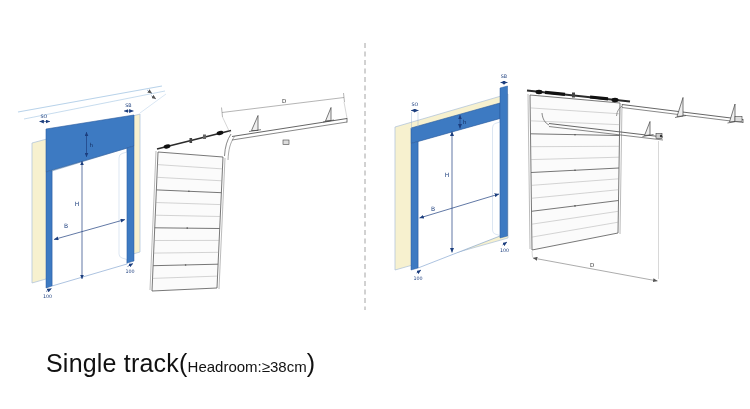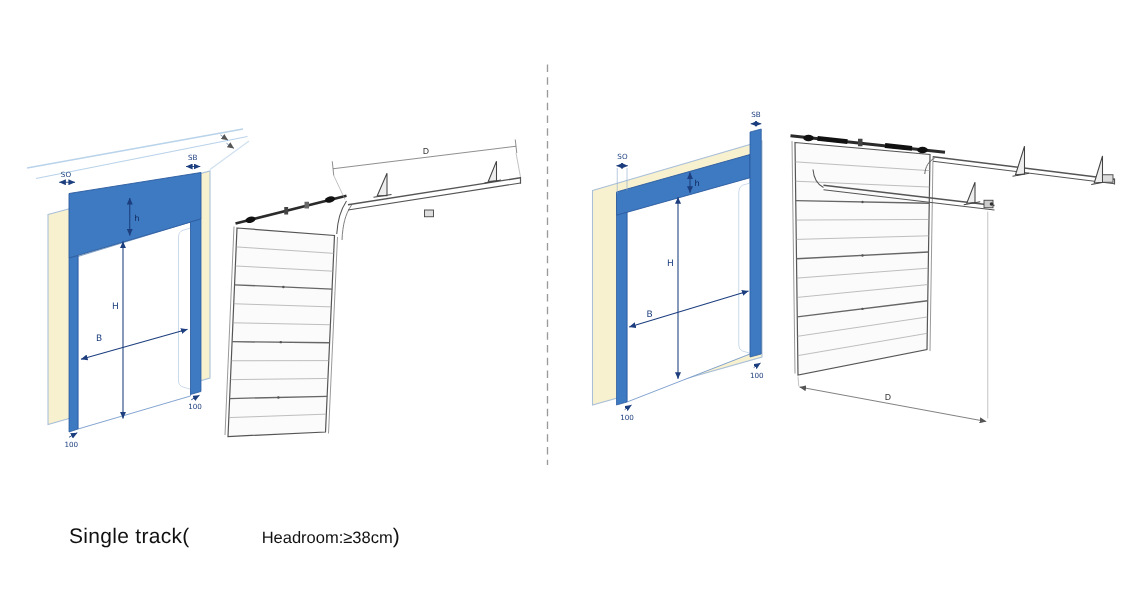--- a/index.html
+++ b/index.html
@@ -1,21 +1,21 @@
 <!DOCTYPE html>
 <html><head>
 <meta charset="utf-8">
 <style>
   html,body{margin:0;padding:0;background:#fff;}
   .stage{position:relative;width:750px;height:409px;background:#ffffff;overflow:hidden;
          font-family:"Liberation Sans",sans-serif;}
   .stage svg{position:absolute;left:0;top:0;}
   .caption{position:absolute;top:349px;white-space:nowrap;color:#111;}
-  .cap-big{font-size:14px;letter-spacing:0.2px;}
-  .cap-small{font-size:11px;margin-left:48px;}
+  .cap-big{font-size:25px;letter-spacing:0.2px;}
+  .cap-small{font-size:15px;}
   text{font-family:"DejaVu Sans",sans-serif;}
 </style>
 </head>
 <body>
 
 <div class="stage">
 <svg width="750" height="409" viewBox="0 0 750 409">
   <defs>
     <marker id="arrN" markerWidth="5" markerHeight="4" refX="4.4" refY="2" orient="auto-start-reverse" markerUnits="userSpaceOnUse">
       <path d="M0,0 L4.5,2 L0,4 Z" fill="#1c3e7e"></path>

